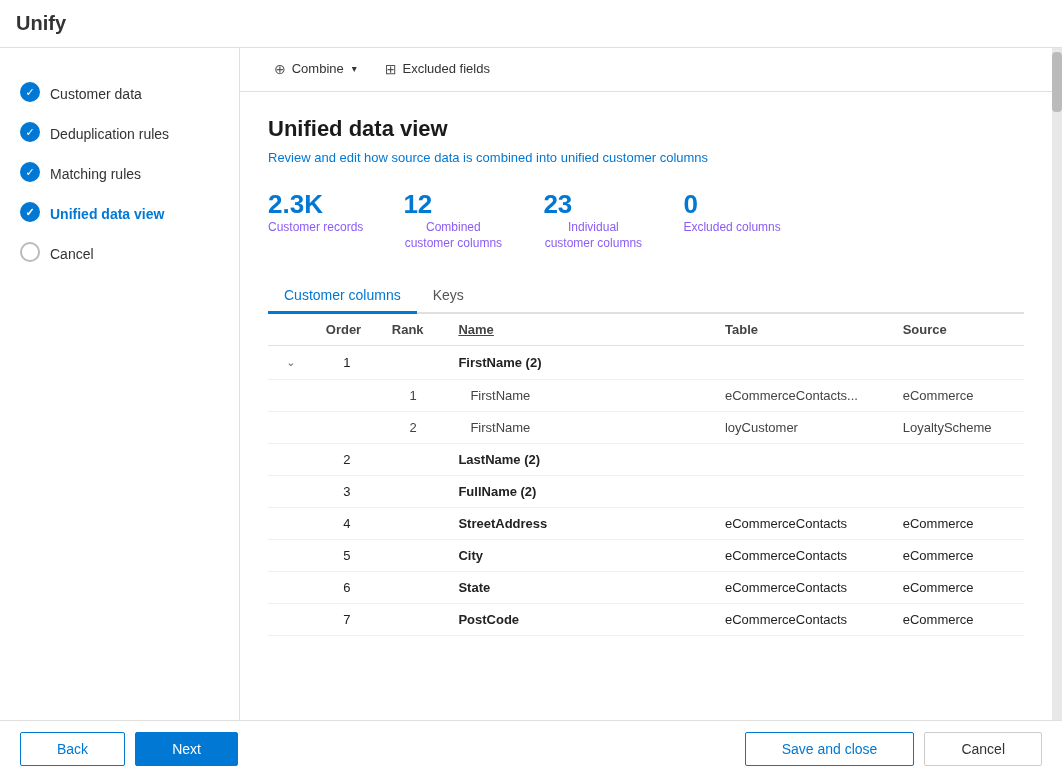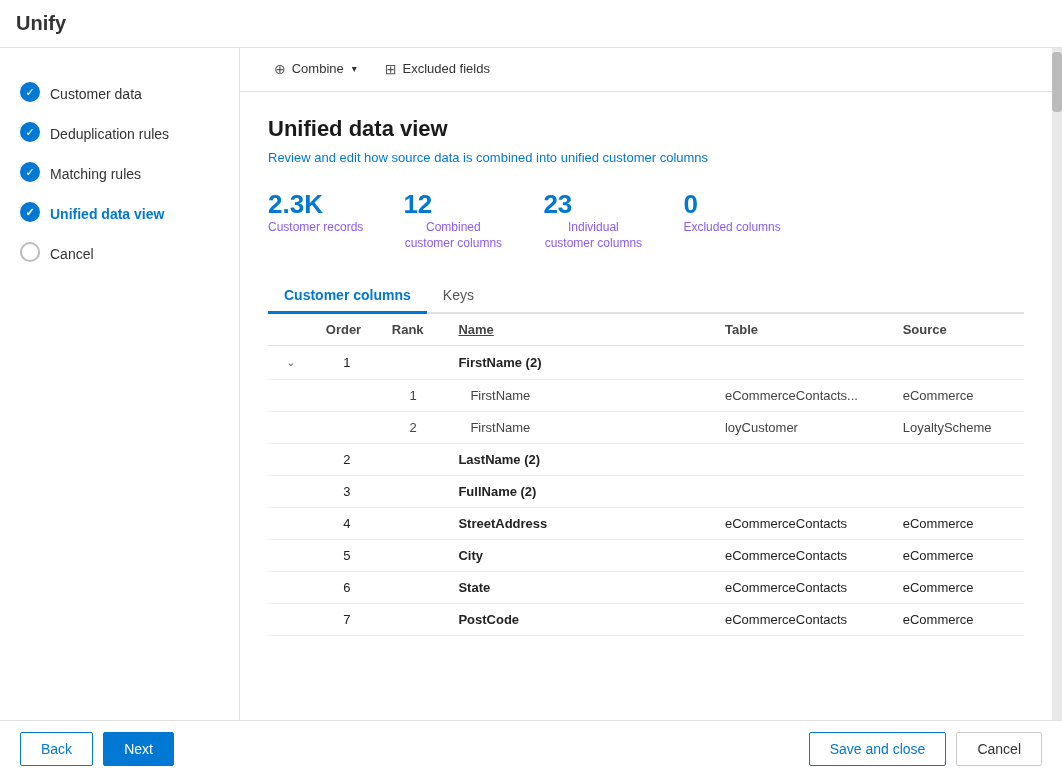--- a/index.html
+++ b/index.html
@@ -113,21 +113,21 @@
       margin-bottom: 0;
     }
     .tab {
       padding: 8px 16px;
       font-size: 14px;
       cursor: pointer;
       color: #555;
       border-bottom: 3px solid transparent;
       margin-bottom: -2px;
     }
-    .tab.active { color: #0078d4; border-bottom-color: #0078d4; font-weight: 700; }
+    .tab.active { color: #0078d4; border-bottom-color: #0078d4; font-weight: 400; }
 
     
     .data-table {
       width: 100%;
       border-collapse: collapse;
       font-size: 13px;
     }
     .data-table th {
       text-align: left;
       padding: 8px 12px;
@@ -178,21 +178,21 @@
       border-top: 1px solid #e0e0e0;
       padding: 12px 20px;
       display: flex;
       align-items: center;
       justify-content: space-between;
       height: 56px;
     }
     .footer-left { display: flex; gap: 10px; }
     .footer-right { display: flex; gap: 10px; }
     .btn {
-      padding: 8px 20px;
+      padding: 8px 36px;
       font-size: 14px;
       border-radius: 2px;
       cursor: pointer;
       border: 1px solid #ccc;
       background: #fff;
       color: #333;
     }
     .btn-primary {
       background: #0078d4;
       color: #fff;

